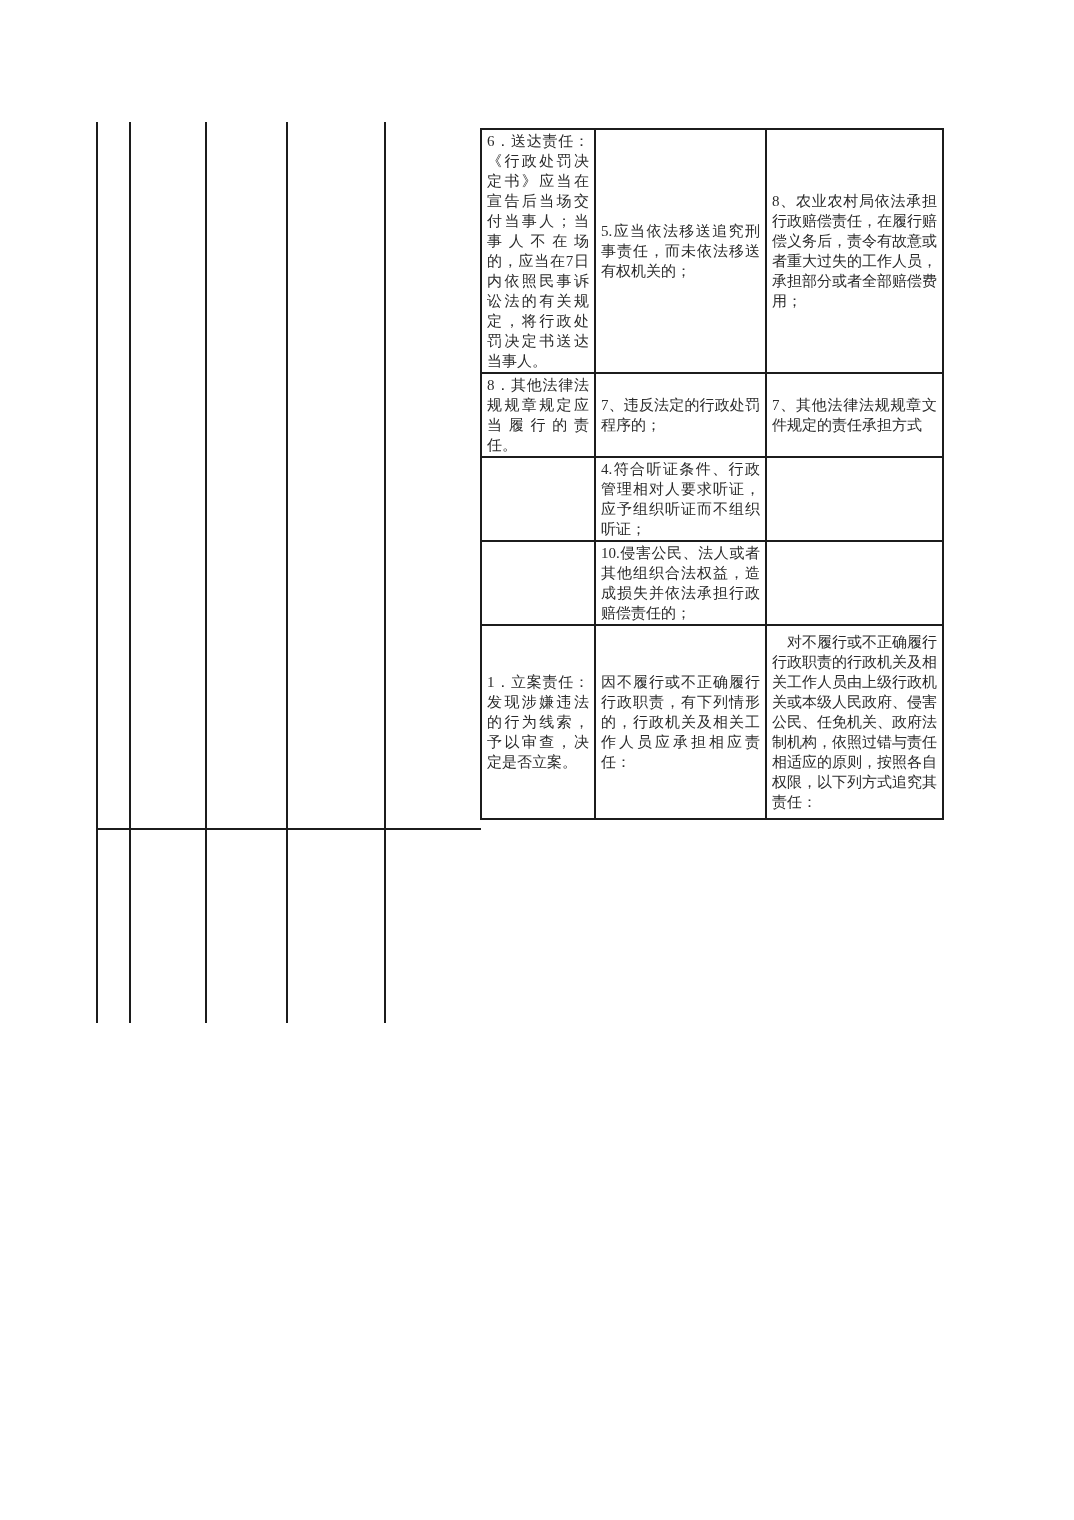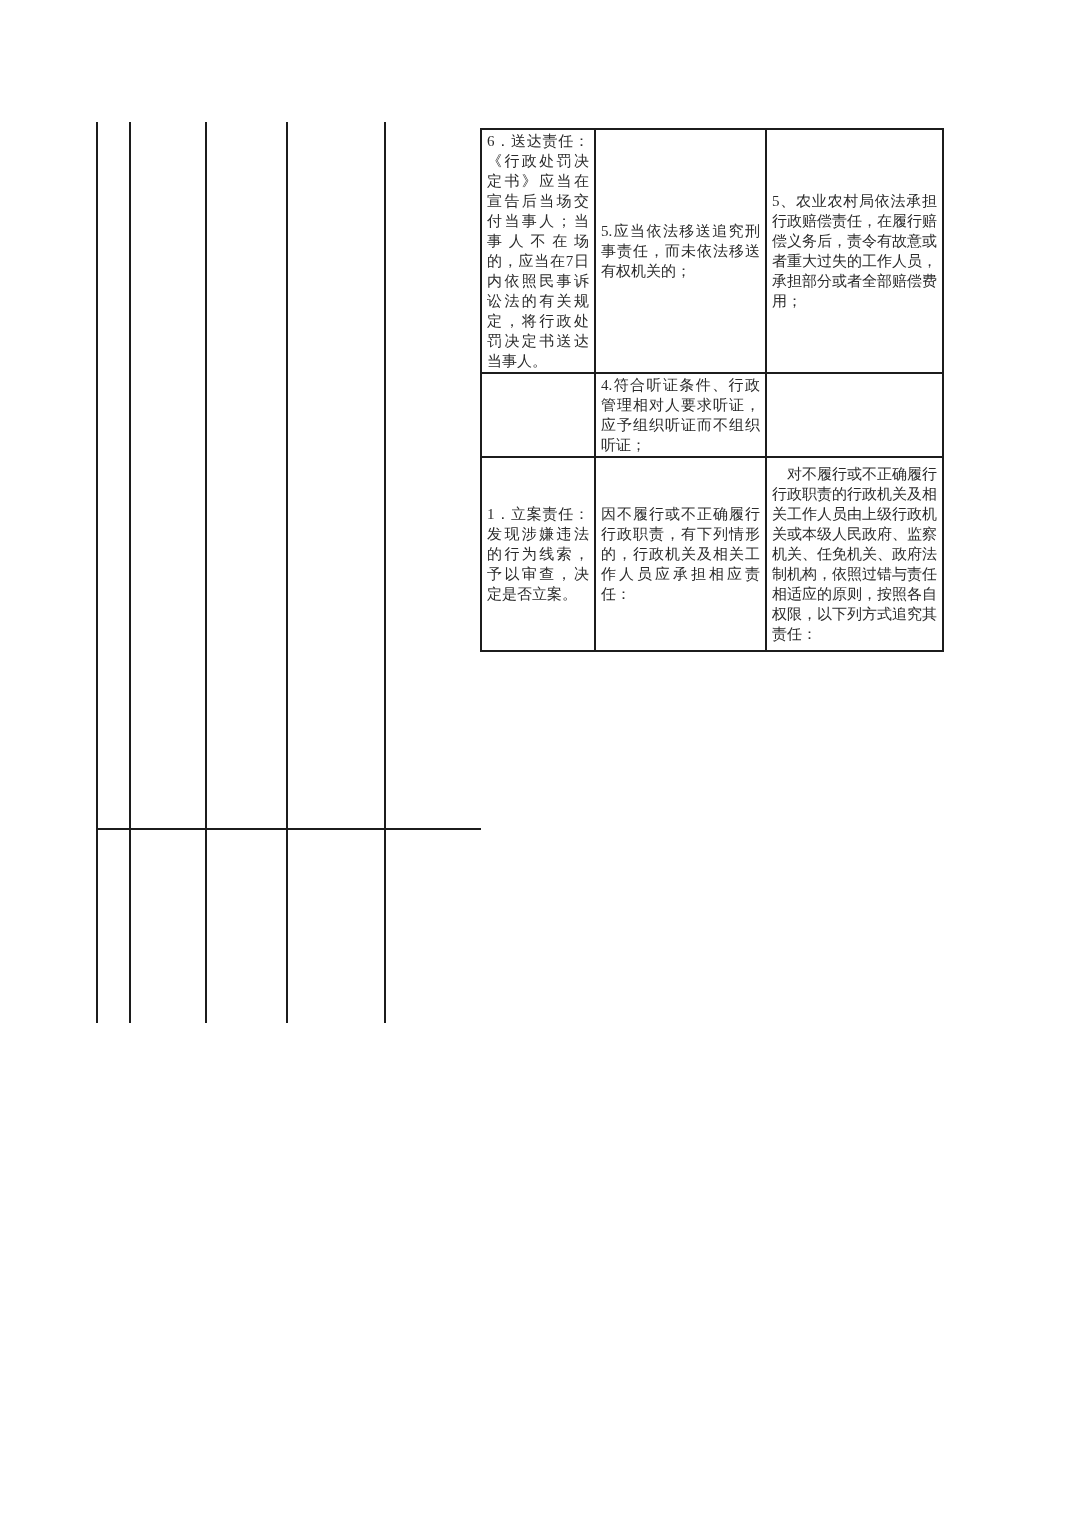--- a/index.html
+++ b/index.html
@@ -82,28 +82,38 @@
   <table class="resp-table">
     <colgroup>
       <col style="width:114px">
       <col style="width:171px">
       <col style="width:177px">
     </colgroup>
     <tbody>
       <tr style="height:240px">
         <td>6．送达责任：《行政处罚决定书》应当在宣告后当场交付当事人；当事人不在场的，应当在7日内依照民事诉讼法的有关规定，将行政处罚决定书送达当事人。</td>
         <td>5.应当依法移送追究刑事责任，而未依法移送有权机关的；</td>
-        <td>5、农业农村局依法承担行政赔偿责任，在履行赔偿义务后，责令有故意或者重大过失的工作人员，承担部分或者全部赔偿费用；</td>
+        <td>8、农业农村局依法承担行政赔偿责任，在履行赔偿义务后，责令有故意或者重大过失的工作人员，承担部分或者全部赔偿费用；</td>
+      </tr>
+      <tr style="height:71px">
+        <td>8．其他法律法规规章规定应当履行的责任。</td>
+        <td>7、违反法定的行政处罚程序的；</td>
+        <td>7、其他法律法规规章文件规定的责任承担方式</td>
       </tr>
       <tr style="height:80px">
         <td></td>
         <td>4.符合听证条件、行政管理相对人要求听证，应予组织听证而不组织听证；</td>
         <td></td>
       </tr>
+      <tr style="height:76px">
+        <td></td>
+        <td>10.侵害公民、法人或者其他组织合法权益，造成损失并依法承担行政赔偿责任的；</td>
+        <td></td>
+      </tr>
       <tr style="height:194px">
         <td>1．立案责任：发现涉嫌违法的行为线索，予以审查，决定是否立案。</td>
         <td>因不履行或不正确履行行政职责，有下列情形的，行政机关及相关工作人员应承担相应责任：</td>
-        <td class="indent-first">对不履行或不正确履行行政职责的行政机关及相关工作人员由上级行政机关或本级人民政府、监察机关、任免机关、政府法制机构，依照过错与责任相适应的原则，按照各自权限，以下列方式追究其责任：</td>
+        <td class="indent-first">对不履行或不正确履行行政职责的行政机关及相关工作人员由上级行政机关或本级人民政府、侵害公民、任免机关、政府法制机构，依照过错与责任相适应的原则，按照各自权限，以下列方式追究其责任：</td>
       </tr>
     </tbody>
   </table>
 
 </div>
 
 </body></html>

